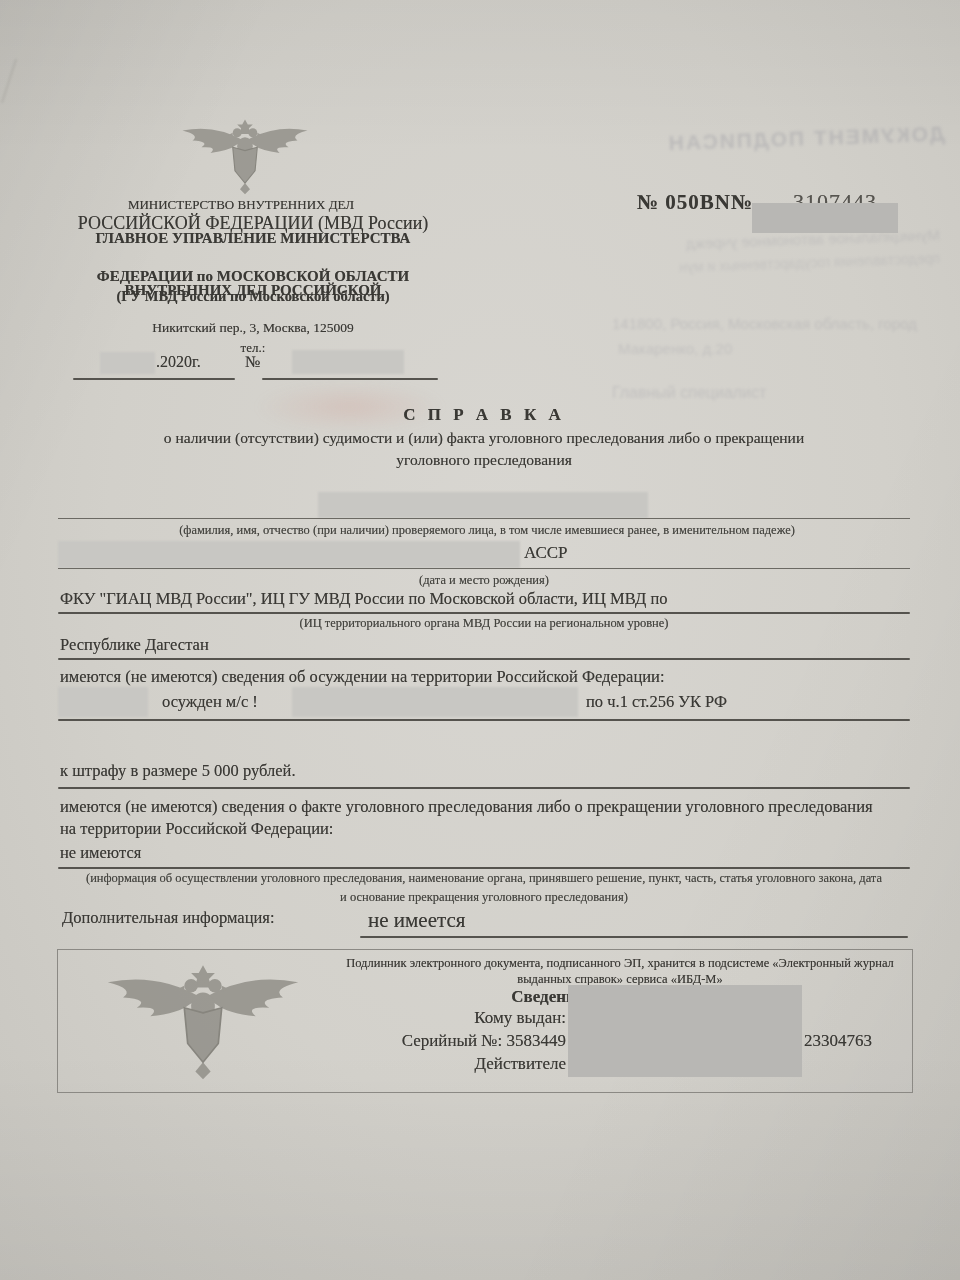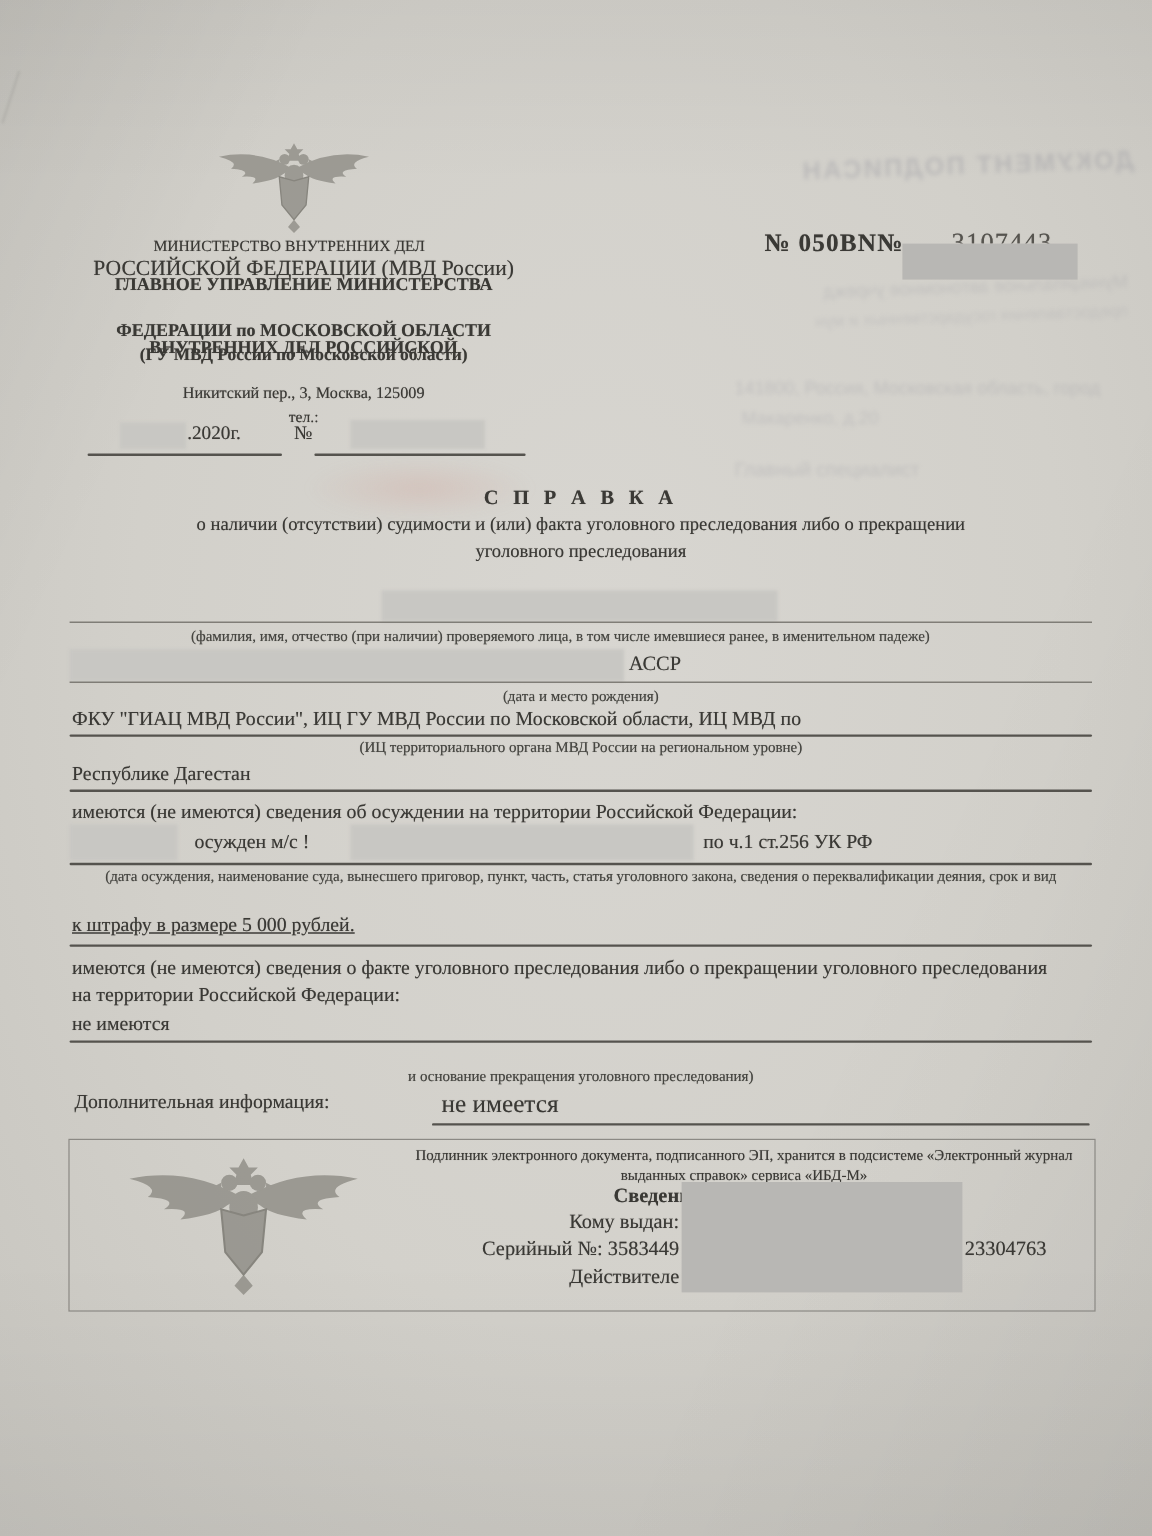--- a/index.html
+++ b/index.html
@@ -88,47 +88,47 @@
   <div class="t" style="left:245px;top:353px;font-size:16px;">№</div>
   <div class="redact soft" style="left:292px;top:350px;width:112px;height:24px;"></div>
   <div class="rule2" style="left:262px;top:378px;width:176px;"></div>
 
   <div class="t ctr b" style="left:54px;top:405px;width:860px;font-size:17px;letter-spacing:4px;">С П Р А В К А</div>
   <div class="t ctr" style="left:58px;top:429px;width:852px;font-size:15.5px;">о наличии (отсутствии) судимости и (или) факта уголовного преследования либо о прекращении</div>
   <div class="t ctr" style="left:58px;top:451px;width:852px;font-size:15.5px;">уголовного преследования</div>
 
   <div class="redact soft" style="left:318px;top:492px;width:330px;height:26px;"></div>
   <div class="rule" style="left:58px;top:518px;width:852px;"></div>
-  <div class="t ctr cap" style="left:41px;top:523px;width:852px;">(фамилия, имя, отчество (при наличии) проверяемого лица, в том числе имевшиеся ранее, в именительном падеже)</div>
+  <div class="t ctr cap" style="left:61px;top:523px;width:852px;">(фамилия, имя, отчество (при наличии) проверяемого лица, в том числе имевшиеся ранее, в именительном падеже)</div>
 
   <div class="redact soft" style="left:58px;top:541px;width:462px;height:27px;"></div>
   <div class="t" style="left:524px;top:543px;font-size:17px;">АССР</div>
   <div class="rule" style="left:58px;top:568px;width:852px;"></div>
   <div class="t ctr cap" style="left:58px;top:573px;width:852px;">(дата и место рождения)</div>
 
   <div class="t" style="left:60px;top:589px;font-size:16.5px;">ФКУ "ГИАЦ МВД России", ИЦ ГУ МВД России по Московской области, ИЦ МВД по</div>
   <div class="rule2" style="left:58px;top:612px;width:852px;"></div>
   <div class="t ctr cap" style="left:58px;top:616px;width:852px;">(ИЦ территориального органа МВД России на региональном уровне)</div>
   <div class="t" style="left:60px;top:635px;font-size:16.5px;">Республике Дагестан</div>
   <div class="rule2" style="left:58px;top:658px;width:852px;"></div>
 
   <div class="t" style="left:60px;top:667px;font-size:16.5px;">имеются (не имеются) сведения об осуждении на территории Российской Федерации:</div>
   <div class="redact soft" style="left:58px;top:687px;width:90px;height:30px;"></div>
   <div class="t" style="left:162px;top:692px;font-size:16.5px;">осужден м/с !</div>
   <div class="redact soft" style="left:292px;top:687px;width:286px;height:30px;"></div>
   <div class="t" style="left:586px;top:692px;font-size:16.5px;">по ч.1 ст.256 УК РФ</div>
   <div class="rule2" style="left:58px;top:719px;width:852px;"></div>
-  <div class="t ctr cap" style="left:58px;top:723px;width:852px;">(дата осуждения, наименование суда, вынесшего приговор, пункт, часть, статья уголовного закона, сведения о переквалификации деяния, срок и вид</div>
-  <div class="t" style="left:60px;top:761px;font-size:16.5px;text-decoration:underline;">к штрафу в размере 5 000 рублей.</div>
+  <div class="t" style="left:60px;top:761px;font-size:16.5px;">к штрафу в размере 5 000 рублей.</div>
   <div class="rule2" style="left:58px;top:787px;width:852px;"></div>
 
   <div class="t" style="left:60px;top:797px;font-size:16.5px;">имеются (не имеются) сведения о факте уголовного преследования либо о прекращении уголовного преследования</div>
   <div class="t" style="left:60px;top:819px;font-size:16.5px;">на территории Российской Федерации:</div>
   <div class="t" style="left:60px;top:843px;font-size:16.5px;">не имеются</div>
   <div class="rule2" style="left:58px;top:867px;width:852px;"></div>
+  <div class="t ctr cap" style="left:58px;top:871px;width:852px;">(информация об осуществлении уголовного преследования, наименование органа, принявшего решение, пункт, часть, статья уголовного закона, дата</div>
   <div class="t ctr cap" style="left:58px;top:890px;width:852px;">и основание прекращения уголовного преследования)</div>
 
   <div class="t" style="left:62px;top:908px;font-size:16.5px;">Дополнительная информация:</div>
   <div class="t" style="left:368px;top:908px;font-size:21px;text-align:center;">не имеется</div>
   <div class="rule2" style="left:360px;top:936px;width:548px;"></div>
 
   <div id="sigbox"></div>
   <div class="emblem" style="left:88px;top:950px;width:230px;height:136px;">
     <svg viewBox="0 0 240 160" width="230" height="136">
       <g fill="#8f8d86">

